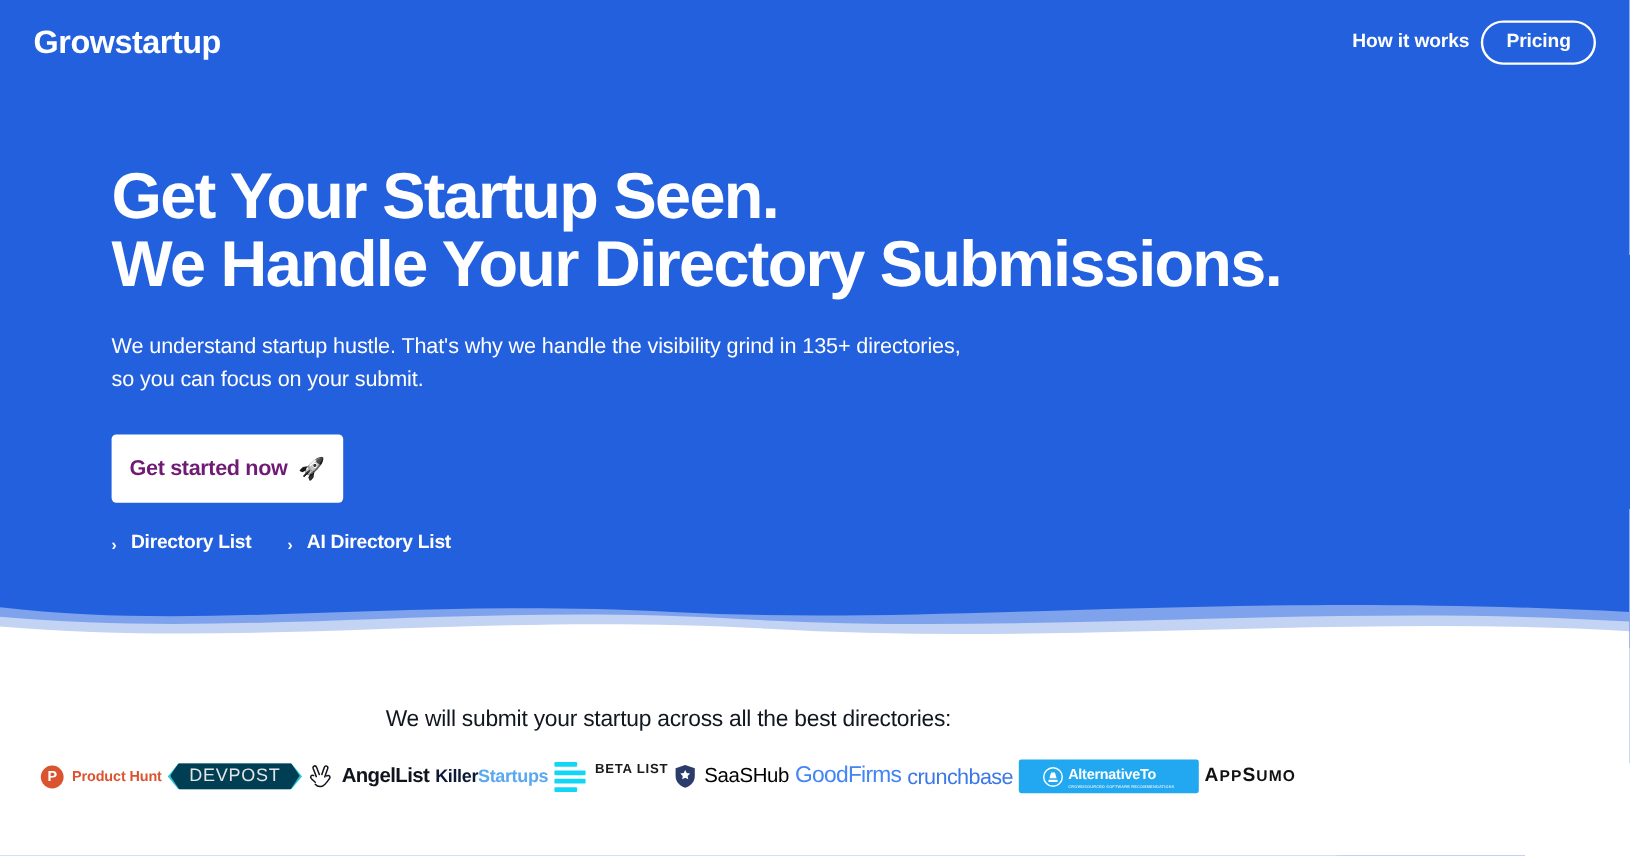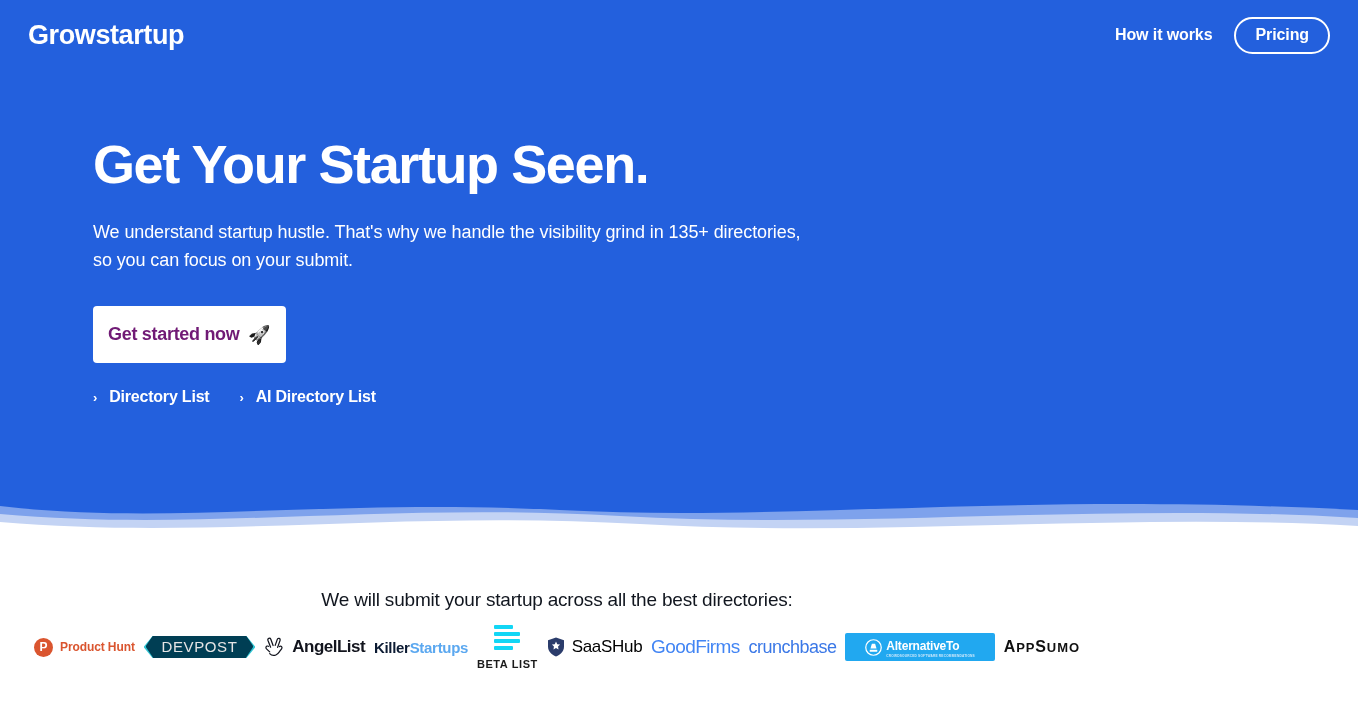--- a/index.html
+++ b/index.html
@@ -23,21 +23,21 @@
   .nav {
     position:absolute; top:0; left:0; width:1358px; height:70px;
     display:flex; align-items:center; justify-content:space-between;
     padding:0 28px;
     z-index:5;
   }
   .brand {
     color:#ffffff; font-size:27px; font-weight:bold; letter-spacing:-0.4px;
     line-height:1;
   }
-  .nav-right { display:flex; align-items:center; gap:22px; }
+  .nav-right { display:flex; align-items:center; gap:10px; }
   .nav-link {
     color:#ffffff; font-size:16px; font-weight:bold; text-decoration:none;
     letter-spacing:-0.1px; cursor:pointer;
   }
   .pill {
     display:inline-flex; align-items:center; justify-content:center;
     border:2px solid #ffffff; border-radius:999px;
     color:#ffffff; font-size:16px; font-weight:bold;
     padding:7px 19px 8px; letter-spacing:-0.1px; cursor:pointer;
     background:transparent;
@@ -123,21 +123,21 @@
   
   .angellist { display:flex; align-items:center; gap:8px; }
   .angellist .txt { color:#12141d; font-size:17px; font-weight:bold; letter-spacing:-0.5px; }
 
   
   .killer { font-size:15px; font-weight:bold; letter-spacing:-0.3px; }
   .killer .k { color:#0c1b33; }
   .killer .s { color:#5ba8f0; }
 
   
-  .betalist { display:flex; align-items:center; gap:8px;flex-direction:column; }
+  .betalist { display:flex; gap:8px; }
   .bl-bars { display:flex; flex-direction:column; gap:3px; }
   .bl-bars i { display:block; height:4px; background:#12d6f5; border-radius:1px; }
   .bl-bars i:nth-child(1){ width:19px; }
   .bl-bars i:nth-child(2){ width:26px; }
   .bl-bars i:nth-child(3){ width:26px; }
   .bl-bars i:nth-child(4){ width:19px; }
   .bl-text { color:#1b1b1b; font-size:11px; font-weight:bold; letter-spacing:0.6px; }
 
   
   .saashub { display:flex; align-items:center; gap:7px; }
@@ -171,20 +171,21 @@
       <div class="brand">Growstartup</div>
       <div class="nav-right">
         <a class="nav-link">How it works</a>
         <a class="pill">Pricing</a>
       </div>
     </nav>
 
     <div class="hero-inner">
       <h1 class="headline">
         <span class="line">Get Your Startup Seen.</span>
+        <span class="line">We Handle Your Directory Submissions.</span>
       </h1>
 
       <p class="sub">
         <span class="line">We understand startup hustle. That's why we handle the visibility grind in 135+ directories,</span>
         <span class="line">so you can focus on your submit.</span>
       </p>
 
       <button class="cta">
         <span>Get started now</span>
         <span class="rocket">🚀</span>

